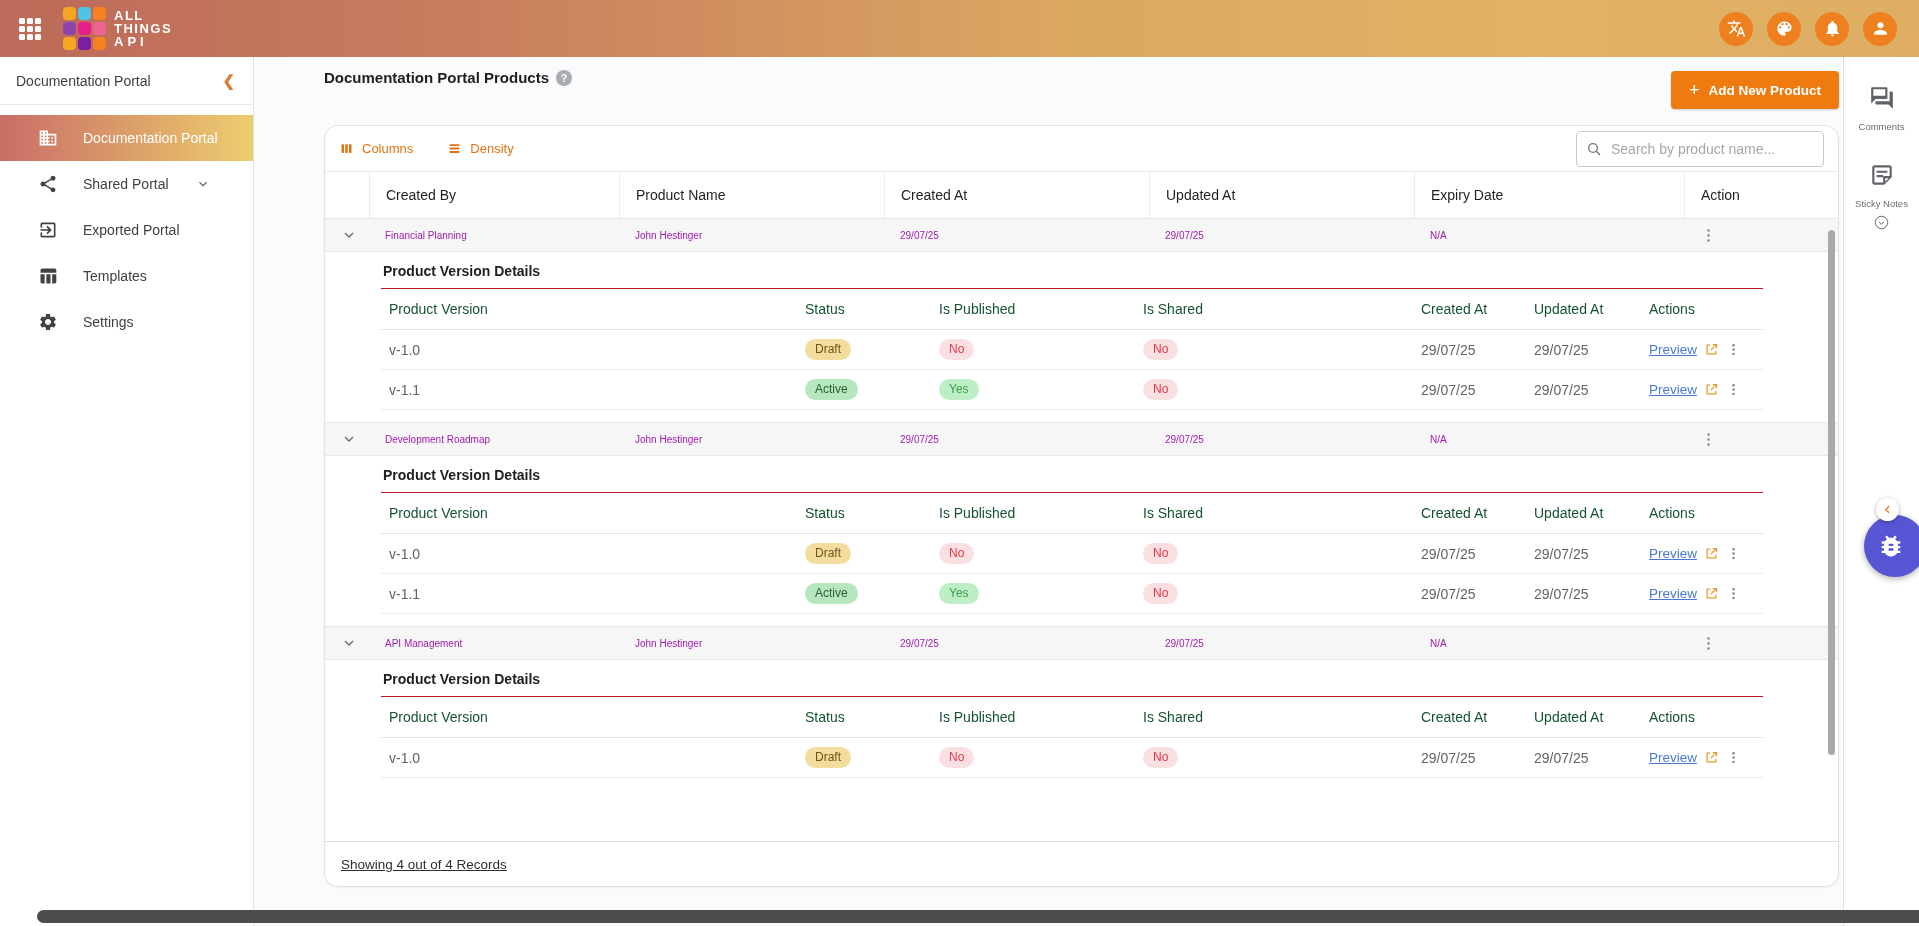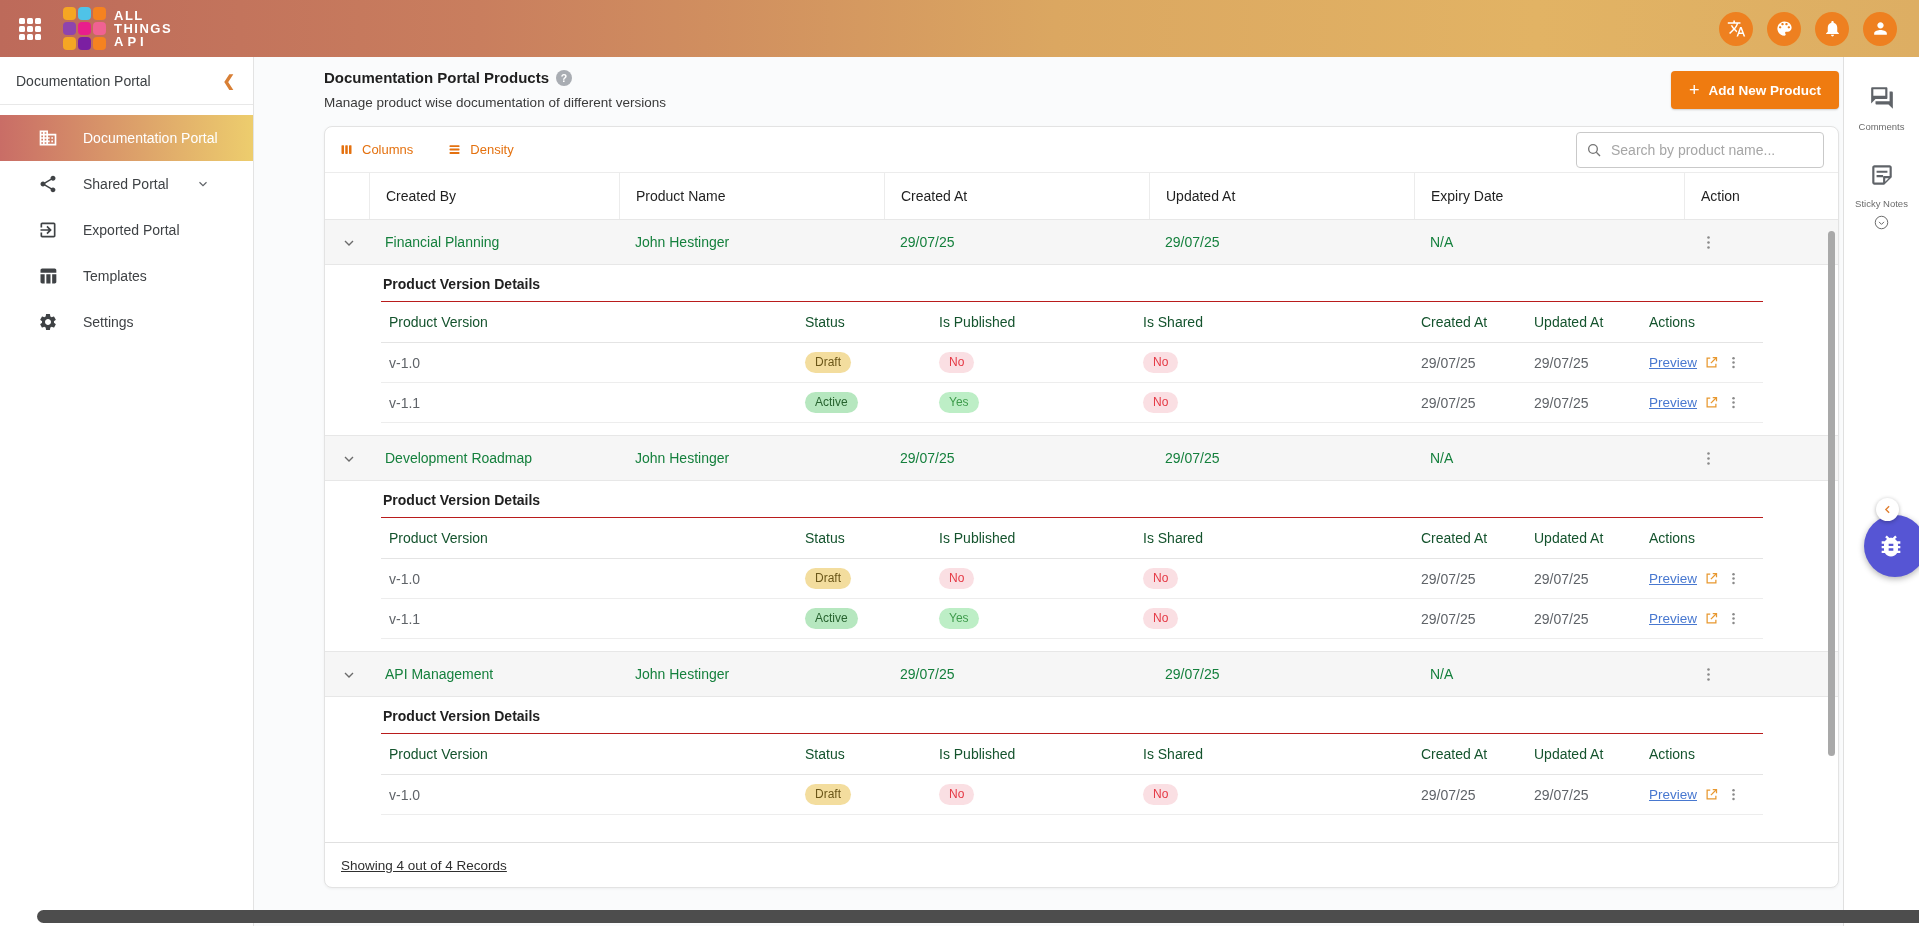--- a/index.html
+++ b/index.html
@@ -57,21 +57,21 @@
   .help-dot { width:16px; height:16px; border-radius:50%; background:#a9adb3; color:#fff;
     font-size:10.5px; display:flex; align-items:center; justify-content:center; font-weight:bold; }
   .ph-sub { font-size:13.5px; color:#3a3a3a; margin-top:9px; }
   .add-btn { background:#ef7b10; color:#fff; border:none; border-radius:4px; height:38px;
     padding:0 18px; font-size:13.5px; font-weight:600; font-family:inherit; display:flex;
     align-items:center; gap:9px; cursor:pointer; box-shadow:0 1px 2px rgba(0,0,0,.18); margin-top:2px; }
   .add-btn .plus { font-size:18px; font-weight:400; line-height:1; }
 
   
   .card { margin-top:16px; height:762px; background:#fff; border:1px solid #e3e3e3;
-    border-radius:8px; box-shadow:0 1px 3px rgba(0,0,0,.05); display:flex; flex-direction:column;
+    border-radius:14px; box-shadow:0 1px 3px rgba(0,0,0,.05); display:flex; flex-direction:column;
     overflow:hidden; }
   .toolbar { height:46px; flex:0 0 46px; display:flex; align-items:center; padding:0 14px;
     border-bottom:1px solid #ececec; }
   .tool-btn { display:flex; align-items:center; gap:8px; color:#e4710f; font-size:13px;
     font-weight:500; cursor:pointer; margin-right:34px; }
   .tool-btn svg { width:15px; height:15px; fill:#e4710f; }
   .search-wrap { margin-left:auto; position:relative; }
   .search-wrap svg { position:absolute; left:10px; top:10px; width:16px; height:16px;
     fill:none; stroke:#757575; stroke-width:2; }
   .search-input { width:248px; height:36px; border:1px solid #c9c9c9; border-radius:4px;
@@ -81,21 +81,21 @@
   .viewport { flex:1 1 auto; position:relative; overflow:hidden; }
   .vscroll { position:absolute; right:3px; top:58px; width:7px; height:525px;
     background:#a9a9a9; border-radius:4px; }
 
   .trow { display:grid; grid-template-columns:44px 250px 265px 265px 265px 270px 1fr; align-items:center; }
   .trow > div { padding:0 16px; }
   .thead { height:46px; font-size:14px; font-weight:500; color:#1f1f1f; }
   .thead > div { border-left:1px solid #ececec; line-height:46px; height:46px; }
   .thead > div:first-child { border-left:none; }
   .prow { background:#f6f6f6; border-top:1px solid #e7e7e7; border-bottom:1px solid #e7e7e7;
-    height:46px; font-size:14px; color:#15803d; }
+    height:34px; font-size:10px; color:#a21caf; }
   .ccenter { text-align:center; }
   .chev-btn { display:inline-flex; cursor:pointer; vertical-align:middle; }
   .chev-btn svg { width:16px; height:16px; fill:none; stroke:#6b6b6b; stroke-width:2; }
   .kebab { display:inline-flex; cursor:pointer; vertical-align:middle; }
   .kebab svg { width:17px; height:17px; fill:#8a8a8a; }
 
   .expansion { background:#fff; padding:0 75px 12px 56px; }
   .sub-title { font-size:14px; font-weight:bold; color:#212121; padding:11px 2px 9px 2px; }
   .srow { display:grid; grid-template-columns:416px 134px 204px 278px 113px 115px 1fr;
     align-items:center; min-height:40px; font-size:14px; color:#5f6368; }
@@ -248,21 +248,20 @@
   </div>
 </div>
 
 <div class="main">
   <div class="page-head">
     <div class="ph-left">
       <div class="ph-title-row">
         <span class="ph-title">Documentation Portal Products</span>
         <span class="help-dot">?</span>
       </div>
-      <div class="ph-sub">Manage product wise documentation of different versions</div>
     </div>
     <button class="add-btn">
       <span class="plus">+</span>
       <span>Add New Product</span>
     </button>
   </div>
 
   <div class="card">
     <div class="toolbar">
       <div class="tool-btn">

